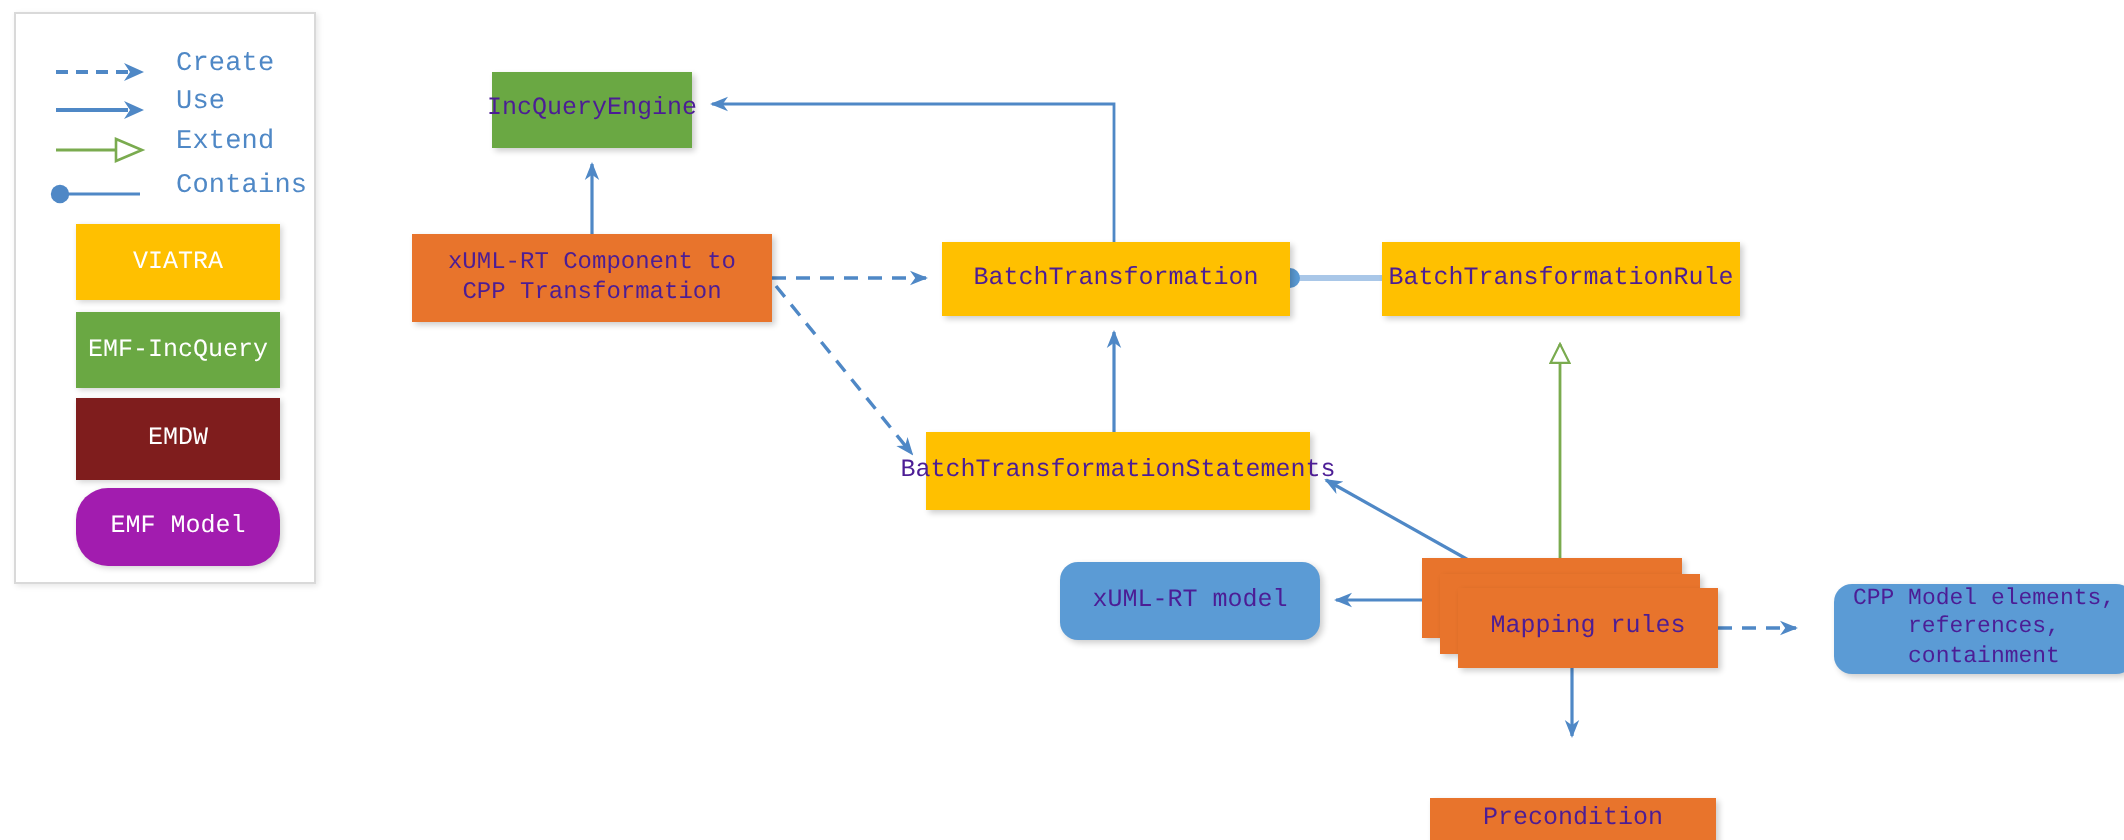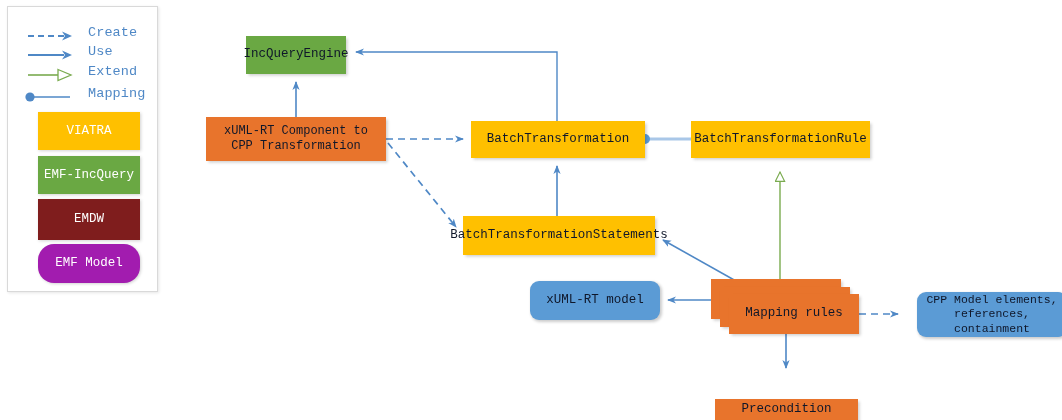--- a/index.html
+++ b/index.html
@@ -59,21 +59,21 @@
     display: flex;
     align-items: center;
     justify-content: center;
     text-align: center;
     box-shadow: 1px 1px 3px rgba(0,0,0,0.18);
     line-height: 1.15;
   }
   
   .node {
     position: absolute;
-    color: #0f172a;
+    color: #4c1d95;
     display: flex;
     align-items: center;
     justify-content: center;
     text-align: center;
     box-sizing: border-box;
     line-height: 1.25;
     box-shadow: 1.5px 1.5px 3px rgba(0,0,0,0.20);
     padding: 0 6px;
   }
   .node.viatra   { background: #ffc000; }
@@ -178,21 +178,21 @@
         <path d="M38,3.5 L51,9 L38,14.5 Z" fill="#ffffff" stroke="#7aab4f" stroke-width="1.3"></path>
       </svg>
       <span class="legend-label">Extend</span>
     </div>
 
     <div class="legend-row" style="top:81px;">
       <svg class="legend-art" viewBox="0 0 62 18">
         <path d="M10,9 L50,9" stroke="#4f88c6" stroke-width="1.6" fill="none"></path>
         <circle cx="10" cy="9" r="4.6" fill="#4f88c6"></circle>
       </svg>
-      <span class="legend-label">Mapping</span>
+      <span class="legend-label">Contains</span>
     </div>
 
     <div class="swatch" style="top:105px; height:38px; background:#ffc000;">
       <span>VIATRA</span>
     </div>
     <div class="swatch" style="top:149px; height:38px; background:#6aa843;">
       <span>EMF-IncQuery</span>
     </div>
     <div class="swatch" style="top:192px; height:41px; background:#7f1d1d;">
       <span>EMDW</span>

